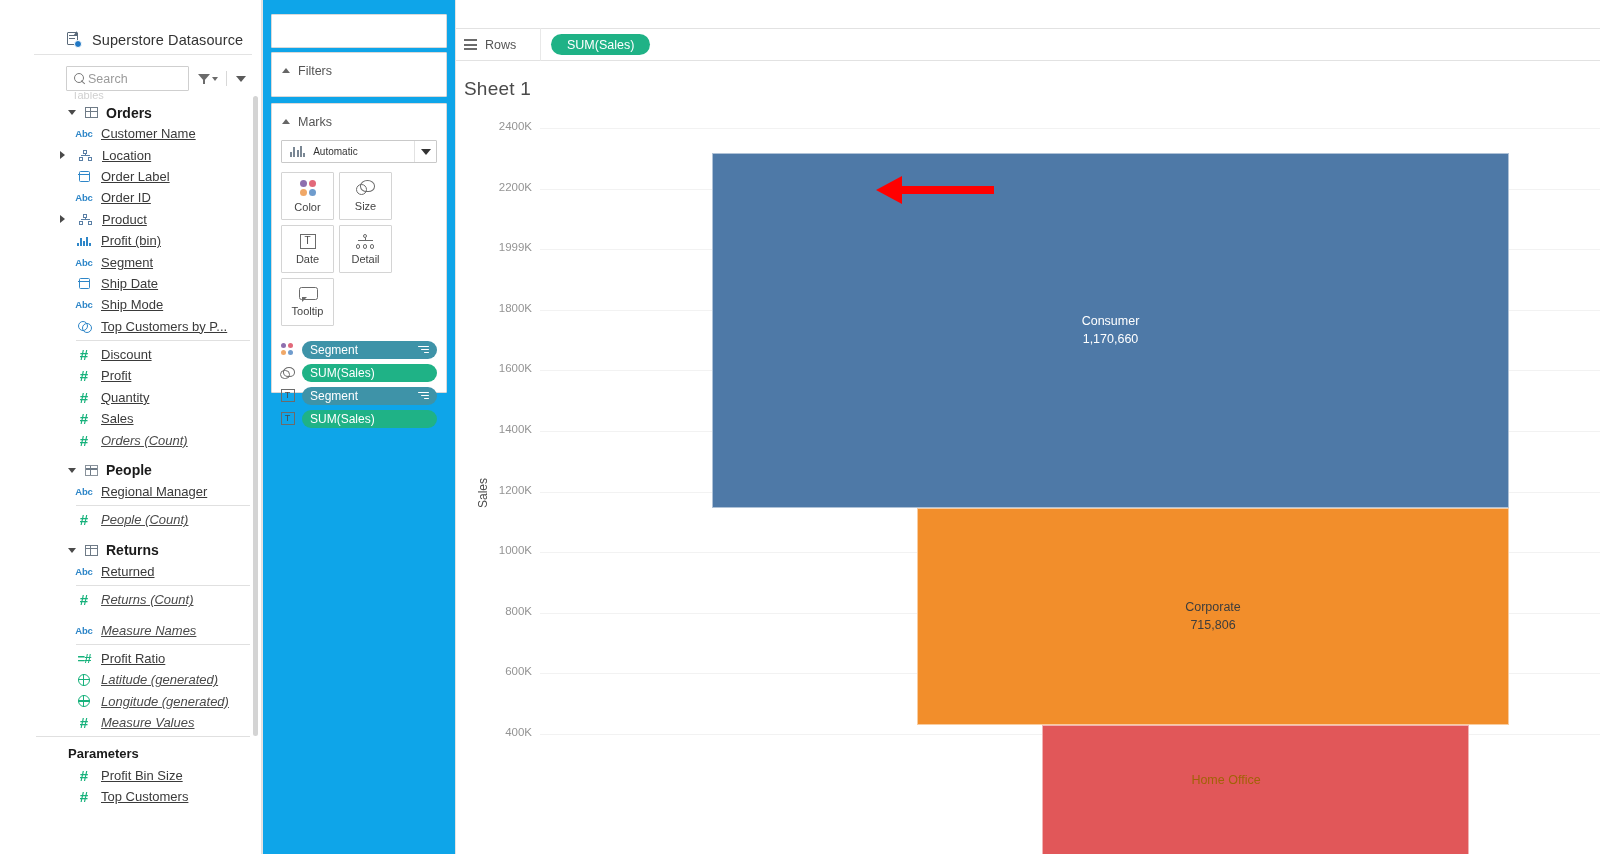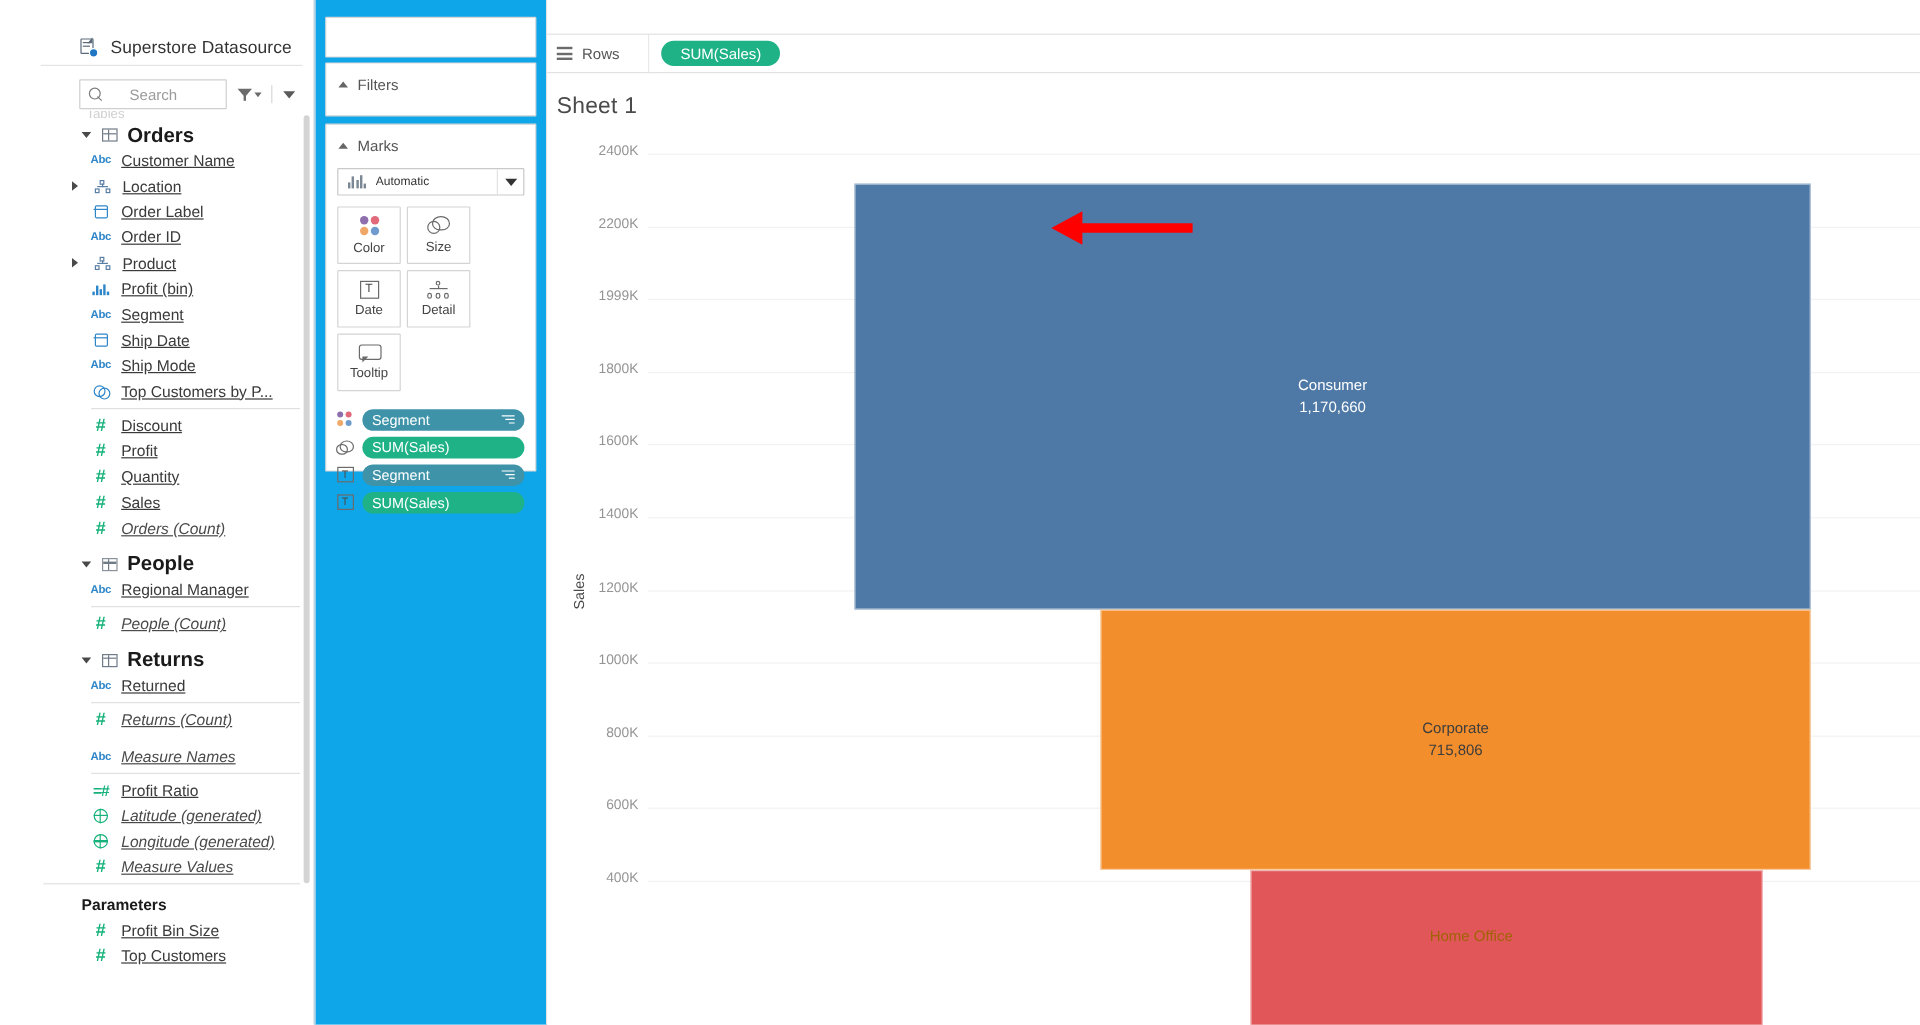--- a/index.html
+++ b/index.html
@@ -39,21 +39,21 @@
     border-radius:50%; background:#1f77c4; border:1.5px solid #fff;
   }
   .pane-divider { height:1px; background:#e3e3e3; margin:0 10px; }
 
   
   .search-row {
     display:flex; align-items:center; gap:0; padding: 11px 10px 0 42px;
   }
   .search-box {
     flex:1; height:25px; border:1px solid #cfcfcf; background:#fff;
-    display:flex; align-items:center; padding-left:7px; gap:22px;
+    display:flex; align-items:center; padding-left:7px; gap:2px;
     border-radius:1px; max-width:133px;
   }
   .search-box .magnifier { width:12px; height:12px; position:relative; flex:none; }
   .search-box .magnifier::before {
     content:""; position:absolute; left:0; top:0; width:8px; height:8px;
     border:1.3px solid #7a7a7a; border-radius:50%;
   }
   .search-box .magnifier::after {
     content:""; position:absolute; left:7px; top:7.5px; width:5px; height:1.3px;
     background:#7a7a7a; transform:rotate(42deg); transform-origin:left center;
@@ -85,21 +85,21 @@
   .grp .chev {
     width:0;height:0; border-left:4.5px solid transparent; border-right:4.5px solid transparent;
     border-top:5px solid #4a4a4a; margin-right:1px; flex:none;
   }
   .grp .tbl-ico {
     width:13px;height:11px; border:1.4px solid #6f7b87; flex:none; position:relative; background:#fff;
   }
   .grp .tbl-ico::before{content:"";position:absolute;left:0;top:2.6px;right:0;height:1.1px;background:#6f7b87;}
   .grp .tbl-ico::after{content:"";position:absolute;left:3.9px;top:0;bottom:0;width:1.1px;background:#6f7b87;}
   .grp .tbl-ico.people{ border-color:#8a939c; }
-  .grp-name { font-size:17px; font-weight:bold; color:#1a1a1a; }
+  .grp-name { font-size:14px; font-weight:bold; color:#1a1a1a; }
 
   .fld {
     display:flex; align-items:center; height:21.4px; padding-left:52px; gap:9px; position:relative;
   }
   .fld .ico { width:16px; flex:none; display:flex; justify-content:center; align-items:flex-start; }
   .fld-name { font-size:13px; color:#3a3a3a; white-space:nowrap;text-decoration:underline; }
   .fld-name.italic { font-style:italic; color:#4a4a4a; }
   .fld.has-chev { padding-left:36px; }
   .fld .rchev {
     width:0;height:0;border-top:4.5px solid transparent;border-bottom:4.5px solid transparent;

